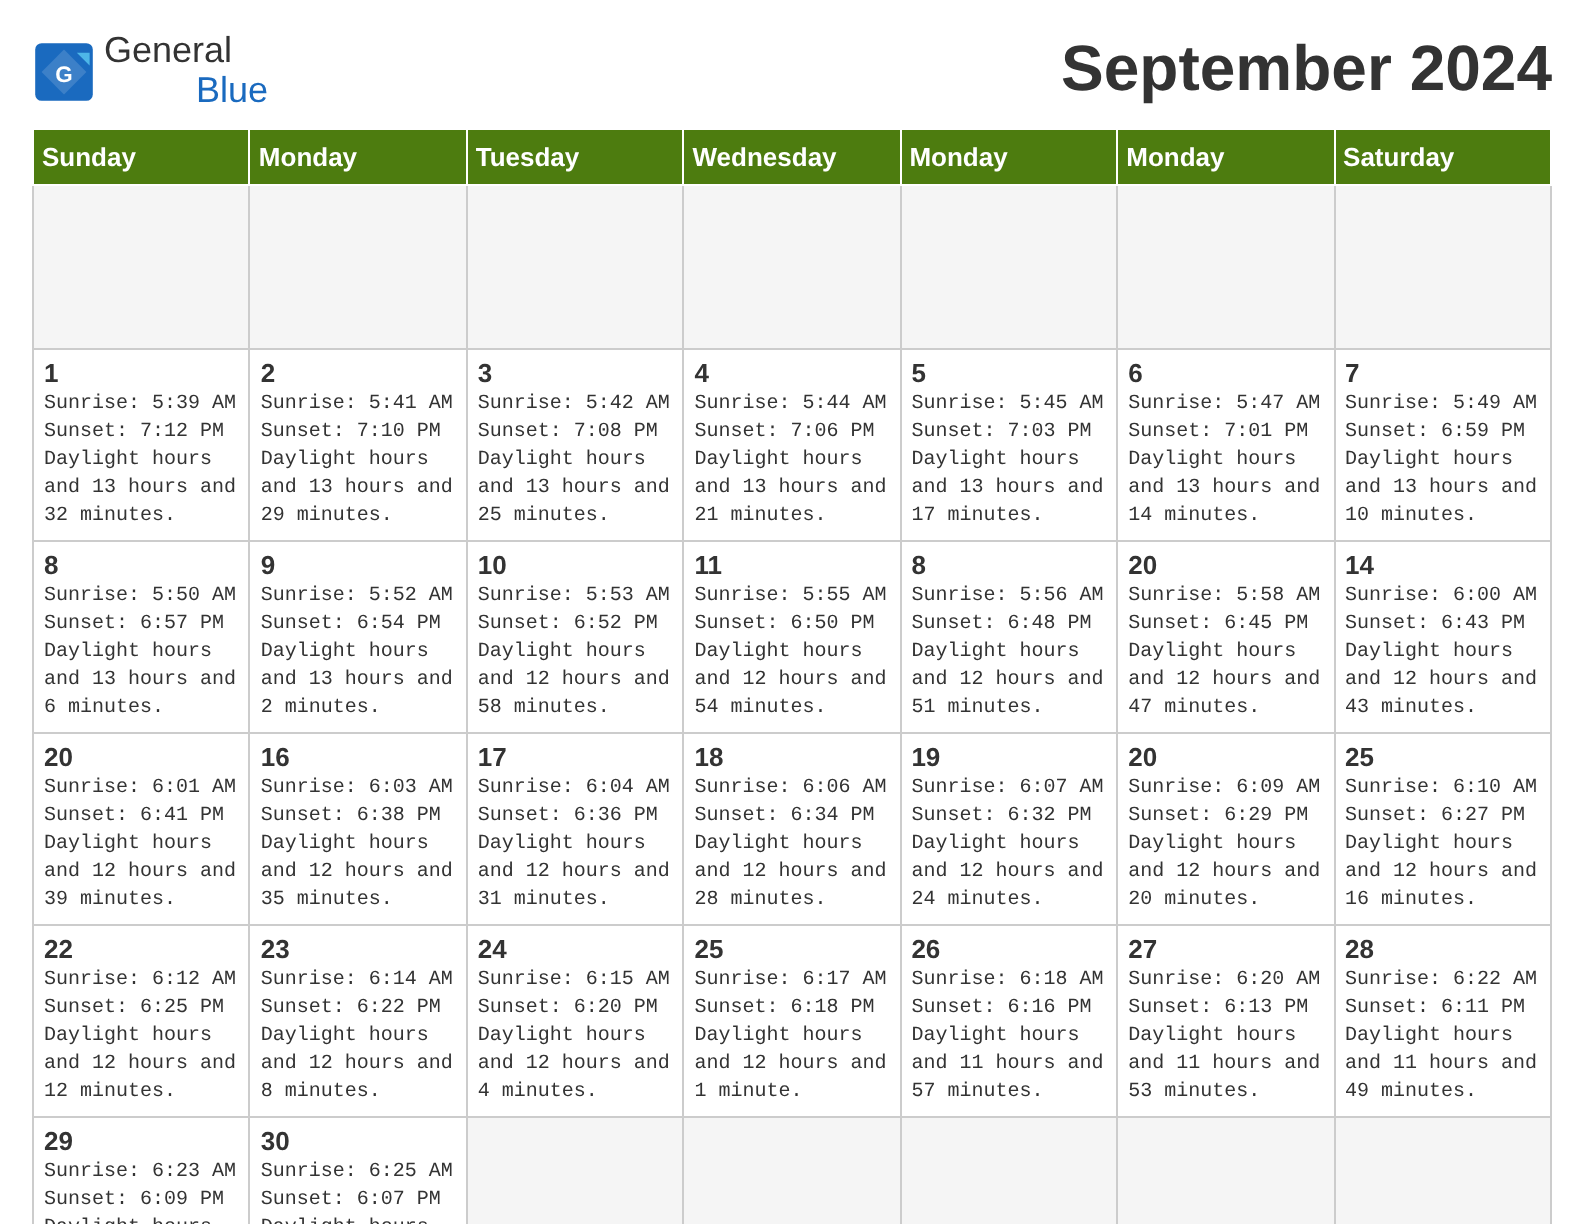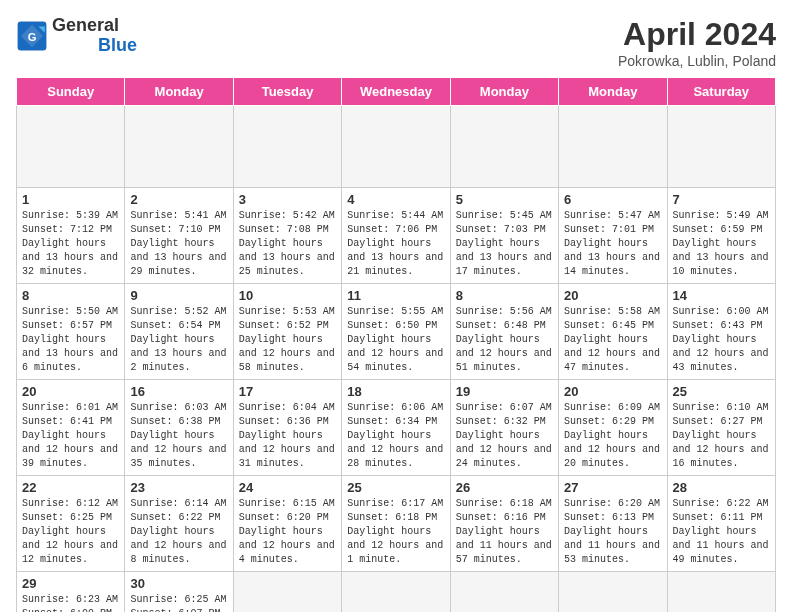--- a/index.html
+++ b/index.html
@@ -16,21 +16,21 @@
       align-items: flex-start;
       margin-bottom: 8px;
     }
     .logo {
       display: flex;
       align-items: center;
       gap: 4px;
     }
     .logo-text {
       font-size: 18px;
-      font-weight: bold;
+      font-weight: normal;
       line-height: 1.1;
     }
     .logo-general { color: #333; }
     .logo-blue { color: #1a6abf; margin-left: 46px; }
     .logo-icon {
       width: 32px;
       height: 32px;
     }
     .title-block {
       text-align: right;
@@ -43,24 +43,24 @@
     .location {
       font-size: 14px;
       color: #555;
     }
     table {
       width: 100%;
       border-collapse: collapse;
       font-size: 11px;
     }
     thead tr th {
-      background: #ec4899;
+      background: #4d7c0f;
       color: #fff;
       padding: 6px 4px;
-      text-align: center;
+      text-align: left;
       font-size: 13px;
       font-weight: bold;
       border: 1px solid #fff;
     }
     tbody tr td {
       border: 1px solid #ccc;
       padding: 4px 5px;
       vertical-align: top;
       height: 82px;
       width: 14.28%;
@@ -93,22 +93,21 @@
       <polygon points="20,6 34,20 20,34 6,20" fill="#fff" opacity="0.15"></polygon>
       <text x="20" y="26" font-size="14" font-weight="bold" fill="#fff" text-anchor="middle" font-family="Arial">G</text>
       <polygon points="28,8 36,16 36,8" fill="#4db6e8"></polygon>
     </svg>
     <div class="logo-text">
       <span class="logo-general">General</span><br>
       <span class="logo-blue">Blue</span>
     </div>
   </div>
   <div class="title-block">
-    <div class="month-title">April 2024</div>
-    <div class="location">Pokrowka, Lublin, Poland</div>
+    <div class="month-title">September 2024</div>
   </div>
 </div>
 
 <table>
   <thead>
     <tr>
     <th>Sunday</th>
         <th>Monday</th>
         <th>Tuesday</th>
         <th>Wednesday</th>

